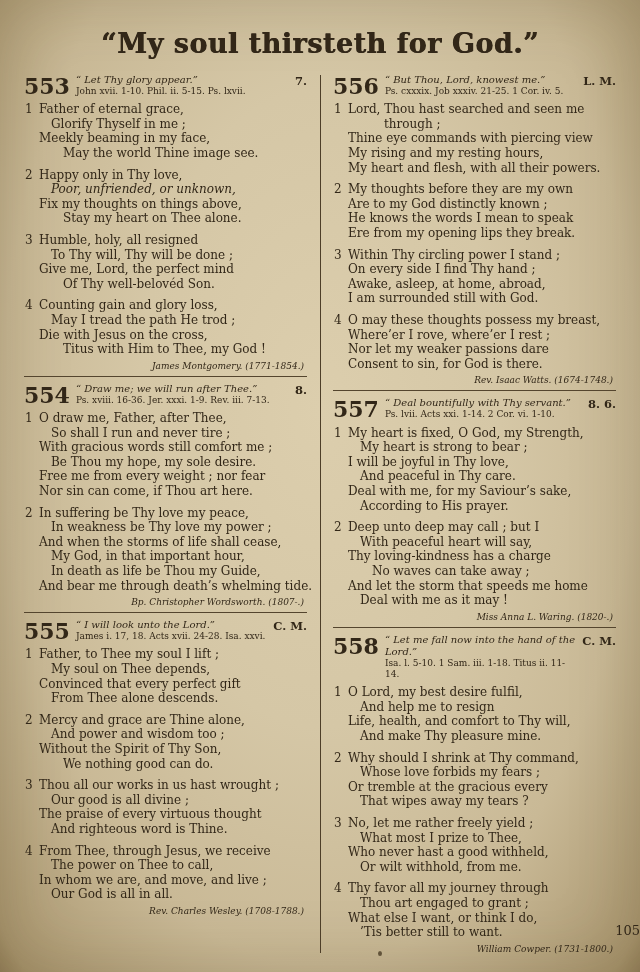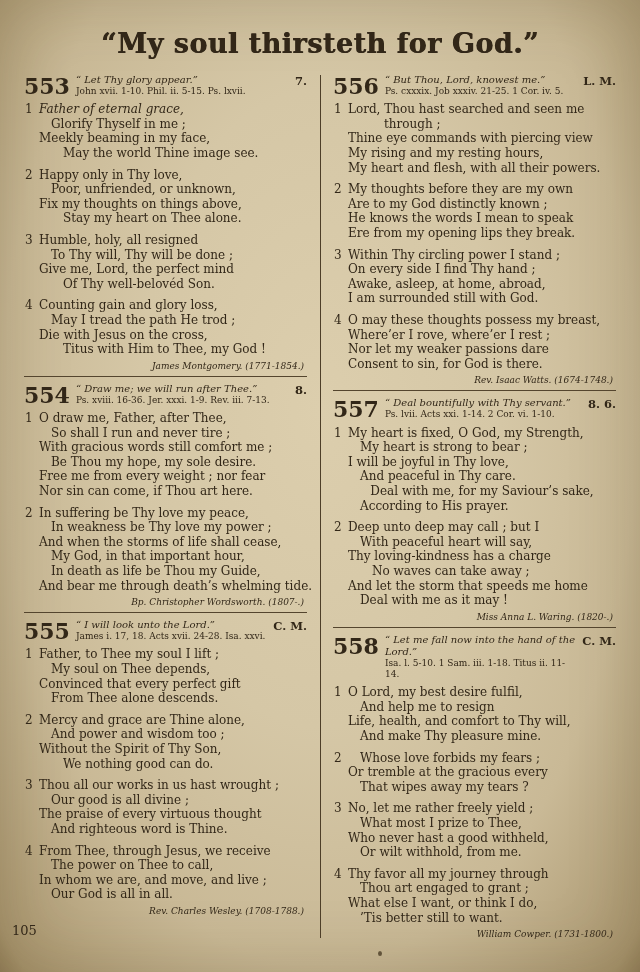--- a/index.html
+++ b/index.html
@@ -43,22 +43,22 @@
   .verse-num { position: absolute; left: 1px; top: 0; }
   .vline { white-space: nowrap; }
 
   .attribution {
     text-align: right; font-size: 9px; font-style: italic;
     margin: -3px 3px 5px 0;
   }
   .rule { border: 0; border-top: 1px solid #54452e; margin: 1px 0 6px 0; height: 0; }
 
   .page-num {
-    position: absolute; left: 12px; right: 0; bottom: 34px;
-    text-align: left; font-size: 13px;
+    position: absolute; left: 4px; right: 0; bottom: 34px;
+    text-align: right; font-size: 13px;
   }
   .speck {
     position: absolute; bottom: 16px; left: 378px;
     width: 4px; height: 5px; background: #4a3c26; border-radius: 50%;
     opacity: 0.8;
   }
 </style>
 </head>
 <body>
 
@@ -73,29 +73,29 @@
           <div class="hymn-header">
             <div class="hymn-number">553</div>
             <div class="hymn-head-mid">
               <div class="hymn-quote">“ Let Thy glory appear.”</div>
               <div class="hymn-refs">John xvii. 1-10.  Phil. ii. 5-15.  Ps. lxvii.</div>
             </div>
             <div class="hymn-meter">7.</div>
           </div>
           <div class="verse">
             <span class="verse-num">1</span>
-            <div class="vline" style="padding-left: 0px; font-style: italic;">Father of eternal grace,</div>
+            <div class="vline" style="padding-left: 0px;">Father of eternal grace,</div>
             <div class="vline" style="padding-left: 12px;">Glorify Thyself in me ;</div>
             <div class="vline" style="padding-left: 0px;">Meekly beaming in my face,</div>
             <div class="vline" style="padding-left: 24px;">May the world Thine image see.</div>
           </div>
           <div class="verse">
             <span class="verse-num">2</span>
             <div class="vline" style="padding-left: 0px;">Happy only in Thy love,</div>
-            <div class="vline" style="padding-left: 12px;">Poor, unfriended, or unknown,</div>
+            <div class="vline" style="padding-left: 12px; font-style: italic;">Poor, unfriended, or unknown,</div>
             <div class="vline" style="padding-left: 0px;">Fix my thoughts on things above,</div>
             <div class="vline" style="padding-left: 24px;">Stay my heart on Thee alone.</div>
           </div>
           <div class="verse">
             <span class="verse-num">3</span>
             <div class="vline" style="padding-left: 0px;">Humble, holy, all resigned</div>
             <div class="vline" style="padding-left: 12px;">To Thy will, Thy will be done ;</div>
             <div class="vline" style="padding-left: 0px;">Give me, Lord, the perfect mind</div>
             <div class="vline" style="padding-left: 24px;">Of Thy well-belovéd Son.</div>
           </div>
@@ -229,21 +229,21 @@
               <div class="hymn-refs">Ps. lvii.  Acts xxi. 1-14.  2 Cor. vi. 1-10.</div>
             </div>
             <div class="hymn-meter">8. 6.</div>
           </div>
           <div class="verse">
             <span class="verse-num">1</span>
             <div class="vline" style="padding-left: 0px;">My heart is fixed, O God, my Strength,</div>
             <div class="vline" style="padding-left: 12px;">My heart is strong to bear ;</div>
             <div class="vline" style="padding-left: 0px;">I will be joyful in Thy love,</div>
             <div class="vline" style="padding-left: 12px;">And peaceful in Thy care.</div>
-            <div class="vline" style="padding-left: 0px; text-align: center;">Deal with me, for my Saviour’s sake,</div>
+            <div class="vline" style="padding-left: 0px;">Deal with me, for my Saviour’s sake,</div>
             <div class="vline" style="padding-left: 12px;">According to His prayer.</div>
           </div>
           <div class="verse">
             <span class="verse-num">2</span>
             <div class="vline" style="padding-left: 0px;">Deep unto deep may call ; but I</div>
             <div class="vline" style="padding-left: 12px;">With peaceful heart will say,</div>
             <div class="vline" style="padding-left: 0px;">Thy loving-kindness has a charge</div>
             <div class="vline" style="padding-left: 24px;">No waves can take away ;</div>
             <div class="vline" style="padding-left: 0px;">And let the storm that speeds me home</div>
             <div class="vline" style="padding-left: 12px;">Deal with me as it may !</div>
@@ -262,20 +262,21 @@
           </div>
           <div class="verse">
             <span class="verse-num">1</span>
             <div class="vline" style="padding-left: 0px;">O Lord, my best desire fulfil,</div>
             <div class="vline" style="padding-left: 12px;">And help me to resign</div>
             <div class="vline" style="padding-left: 0px;">Life, health, and comfort to Thy will,</div>
             <div class="vline" style="padding-left: 12px;">And make Thy pleasure mine.</div>
           </div>
           <div class="verse">
             <span class="verse-num">2</span>
+            <div class="vline" style="padding-left: 0px;">Why should I shrink at Thy command,</div>
             <div class="vline" style="padding-left: 12px;">Whose love forbids my fears ;</div>
             <div class="vline" style="padding-left: 0px;">Or tremble at the gracious every</div>
             <div class="vline" style="padding-left: 12px;">That wipes away my tears ?</div>
           </div>
           <div class="verse">
             <span class="verse-num">3</span>
             <div class="vline" style="padding-left: 0px;">No, let me rather freely yield ;</div>
             <div class="vline" style="padding-left: 12px;">What most I prize to Thee,</div>
             <div class="vline" style="padding-left: 0px;">Who never hast a good withheld,</div>
             <div class="vline" style="padding-left: 12px;">Or wilt withhold, from me.</div>

